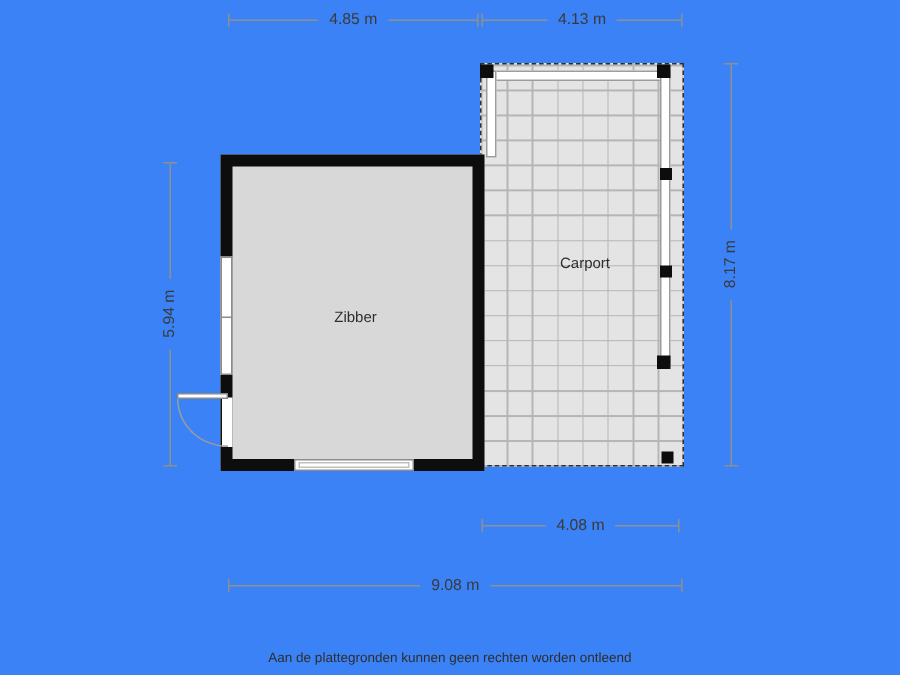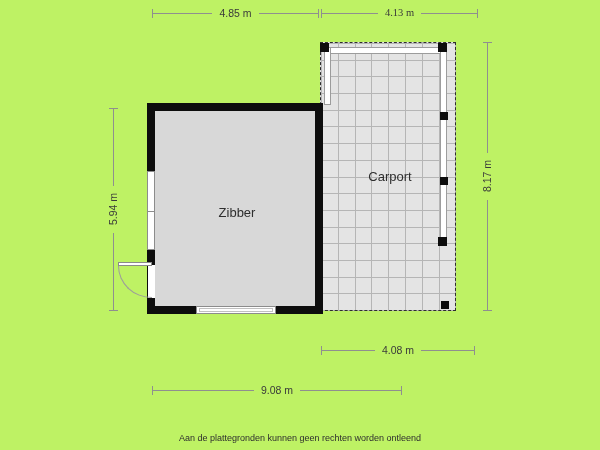--- a/index.html
+++ b/index.html
@@ -1,17 +1,17 @@
 <!DOCTYPE html>
 <html><head>
 <meta charset="utf-8">
 <style>
   html,body{margin:0;padding:0;background:#fff;}
   .plan{
-    position:relative;width:600px;height:450px;background:#bef264;overflow:hidden;
+    position:relative;width:600px;height:450px;background:#3b82f6;overflow:hidden;
     font-family:"Liberation Sans", sans-serif;color:#3a3a3a;
   }
   
   .dim-h{position:absolute;display:flex;align-items:center;height:14px;}
   .dim-v{position:absolute;display:flex;flex-direction:column;align-items:center;width:14px;}
   .dim-line-h{flex:1;height:1px;background:#8f8f8f;}
   .dim-line-v{flex:1;width:1px;background:#8f8f8f;}
   .tick-v{width:1px;height:9px;background:#8f8f8f;}
   .tick-h{width:9px;height:1px;background:#8f8f8f;}
   .dim-label{font-size:10.5px;color:#3a3a3a;padding:0 7px;white-space:nowrap;line-height:14px;}
@@ -48,42 +48,42 @@
   .window-left-divider{position:absolute;left:0;top:50%;width:100%;height:1px;background:#8c8c8c;}
   .door-gap{left:148px;top:265px;width:7px;height:33px;}
   .door-leaf{position:absolute;left:118px;top:262px;width:34px;height:4px;background:#fff;
     border:1px solid #8a8a8a;box-sizing:border-box;z-index:6;}
   .door-arc{position:absolute;left:118px;top:266px;width:33px;height:31px;
     border-left:1px solid #9c9c9c;border-bottom:1px solid #9c9c9c;
     border-bottom-left-radius:100% 100%;z-index:5;}
   .window-bottom{left:196px;top:306px;width:80px;height:8px;border:1px solid #8c8c8c;}
   .window-bottom-pane{position:absolute;left:2px;top:1px;right:2px;bottom:1px;border:1px solid #c0c0c0;}
   
-  .room-label{position:absolute;font-size:13px;color:#2e2e2e;transform:translate(-50%,-50%);
+  .room-label{position:absolute;font-size:10px;color:#2e2e2e;transform:translate(-50%,-50%);
     white-space:nowrap;z-index:7;}
   .garage-label{left:237px;top:212px;}
   .carport-label{left:390px;top:176px;}
   
   .footer{position:absolute;left:0;right:0;bottom:6px;text-align:center;z-index:8;}
   .footer-line{font-size:9px;color:#2e2e2e;line-height:11px;}
 </style>
 </head>
 <body>
 
 <div class="plan">
 
   <div class="dim-h" style="left:152px;top:6px;width:167px;">
     <span class="tick-v"></span>
     <span class="dim-line-h"></span>
     <span class="dim-label">4.85 m</span>
     <span class="dim-line-h"></span>
     <span class="tick-v"></span>
   </div>
 
-  <div class="dim-h" style="left:321px;top:6px;width:157px;font-family:Liberation Serif, serif;">
+  <div class="dim-h" style="left:321px;top:6px;width:134px;">
     <span class="tick-v"></span>
     <span class="dim-line-h"></span>
     <span class="dim-label">4.13 m</span>
     <span class="dim-line-h"></span>
     <span class="tick-v"></span>
   </div>
 
   <div class="dim-v" style="left:106px;top:108px;height:203px;">
     <span class="tick-h"></span>
     <span class="dim-line-v"></span>
@@ -93,29 +93,29 @@
   </div>
 
   <div class="dim-v" style="left:480px;top:42px;height:269px;">
     <span class="tick-h"></span>
     <span class="dim-line-v"></span>
     <span class="dim-label-vert">8.17 m</span>
     <span class="dim-line-v"></span>
     <span class="tick-h"></span>
   </div>
 
-  <div class="dim-h" style="left:321px;top:343px;width:154px;">
+  <div class="dim-h" style="left:321px;top:343px;width:132px;">
     <span class="tick-v"></span>
     <span class="dim-line-h"></span>
     <span class="dim-label">4.08 m</span>
     <span class="dim-line-h"></span>
     <span class="tick-v"></span>
   </div>
 
-  <div class="dim-h" style="left:152px;top:383px;width:250px;">
+  <div class="dim-h" style="left:152px;top:383px;width:303px;">
     <span class="tick-v"></span>
     <span class="dim-line-h"></span>
     <span class="dim-label">9.08 m</span>
     <span class="dim-line-h"></span>
     <span class="tick-v"></span>
   </div>
 
   <div class="carport"></div>
   <div class="beam beam-top"></div>
   <div class="beam beam-left"></div>

